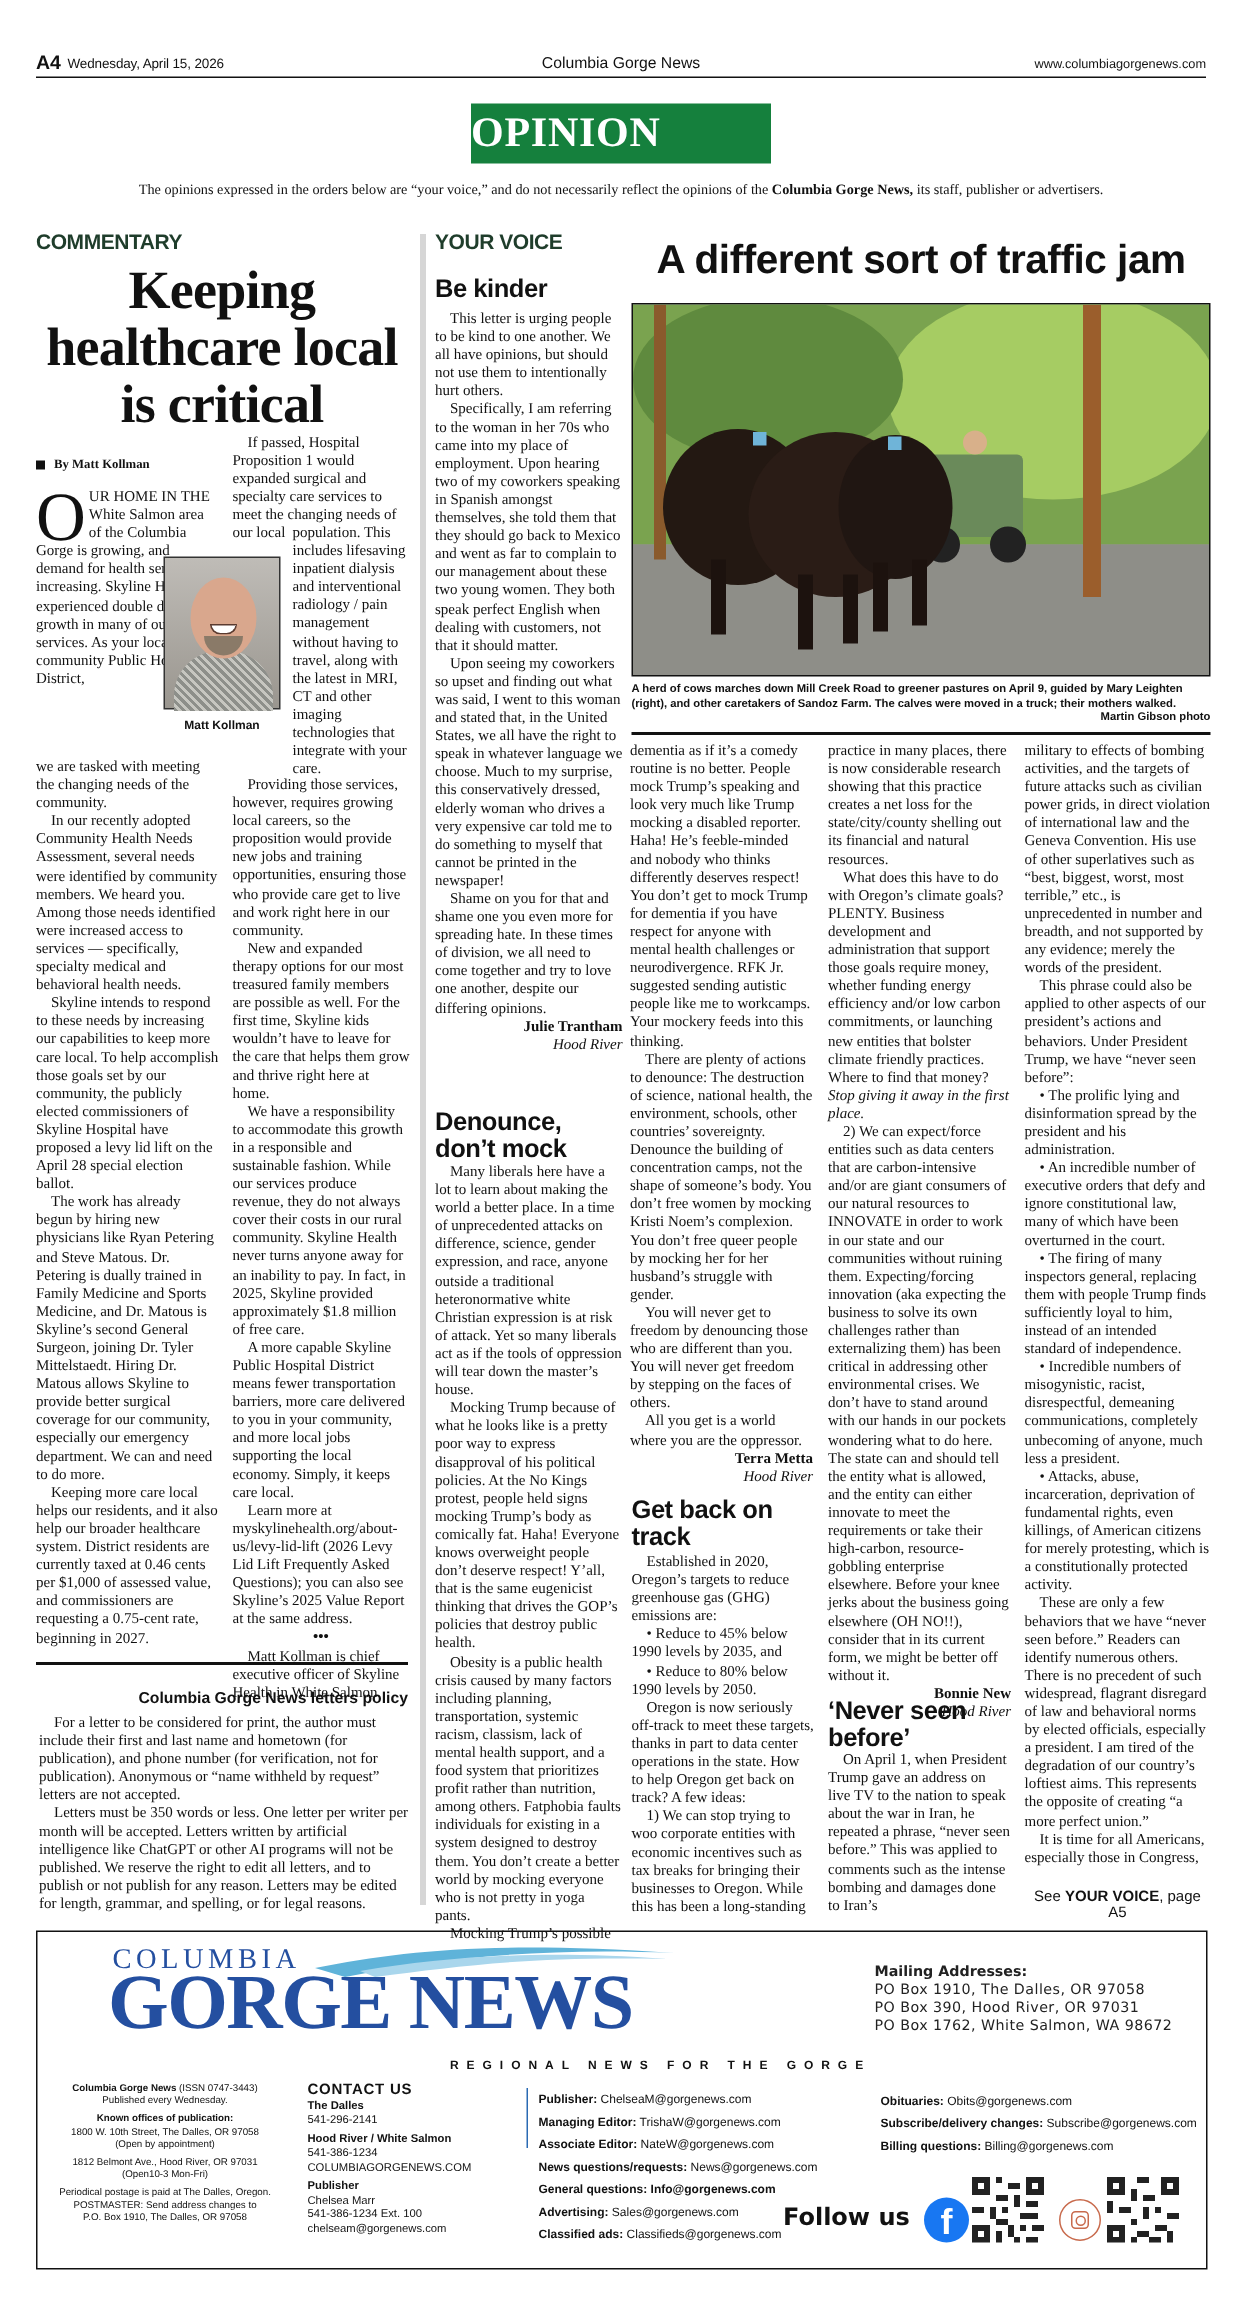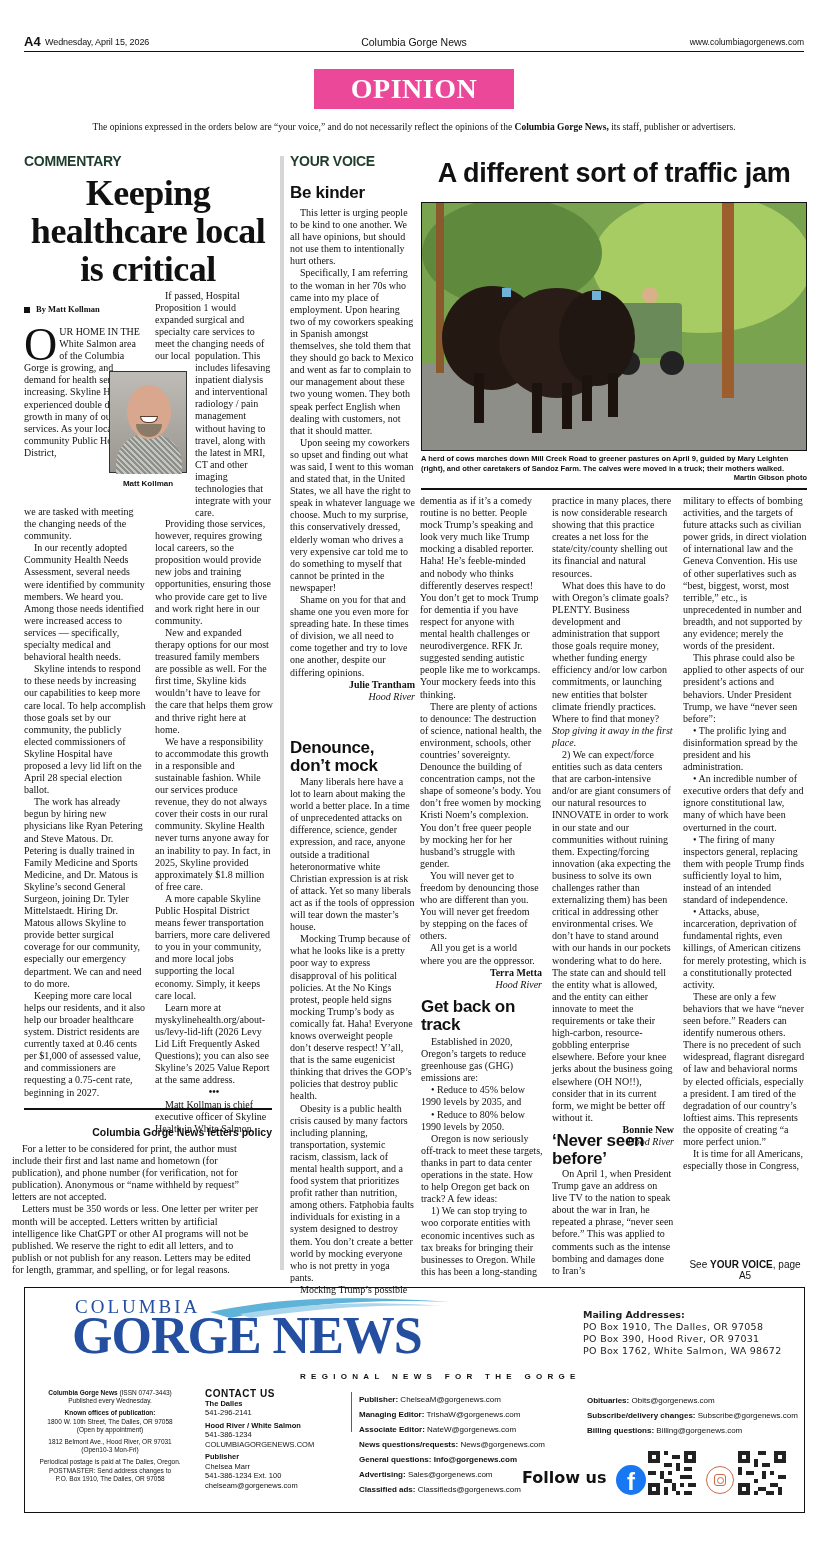--- a/index.html
+++ b/index.html
@@ -7,21 +7,21 @@
 body{position:relative;font-family:"Liberation Serif","DejaVu Serif",serif;color:#111}
 .abs{position:absolute}
 .sans{font-family:"Liberation Sans","DejaVu Sans",sans-serif}
 .cond{font-family:"Liberation Sans Narrow","Liberation Sans","DejaVu Sans",sans-serif}
 
 #hdr{left:24px;top:32px;width:780px;height:20px;border-bottom:1.5px solid #111}
 #hdr .pg{position:absolute;left:0;top:2px;font-weight:bold;font-size:13px}
 #hdr .date{position:absolute;left:21px;top:5px;font-size:9px;letter-spacing:-.1px}
 #hdr .pub{position:absolute;left:0;right:0;top:4px;text-align:center;font-size:10.5px}
 #hdr .url{position:absolute;right:0;top:5px;font-size:8.5px}
-#banner{left:314px;top:69px;width:200px;height:40px;background:#ec4899;color:#fff;text-align:center;font-size:28px;font-weight:bold;line-height:40px;letter-spacing:.5px}
+#banner{left:314px;top:69px;width:200px;height:40px;background:#15803d;color:#fff;font-size:28px;font-weight:bold;line-height:40px;letter-spacing:.5px}
 #disclaimer{left:0;width:828px;top:122px;text-align:center;font-size:9.5px}
 
 .kicker{font-family:"Liberation Sans","DejaVu Sans",sans-serif;font-weight:bold;color:#1f3d2b;font-size:14px;letter-spacing:-.3px}
 #k1{left:24px;top:153px}
 #k2{left:290px;top:153px}
 #ctitle{left:24px;top:174px;width:248px;text-align:center;font-size:36px;font-weight:bold;line-height:38px;letter-spacing:-.5px}
 #byline{left:24px;top:304px;font-size:8.5px;font-weight:bold}
 #byline .sq{display:inline-block;width:6px;height:6px;background:#111;margin-right:6px;vertical-align:middle}
 .body{font-size:10px;line-height:12.1px;text-align:left}
 .body p{text-indent:10px}
@@ -36,21 +36,21 @@
 #photo-cap{left:109px;top:479px;width:78px;text-align:center;font-size:8px;font-weight:bold}
 .face{position:absolute;left:17px;top:13px;width:44px;height:54px;border-radius:50%;background:#d9a78d}
 .shirt{position:absolute;left:6px;top:62px;width:66px;height:40px;border-radius:30px 30px 0 0;background:repeating-linear-gradient(45deg,#8d8f8a 0 2px,#c6c6c0 2px 4px)}
 .beard{position:absolute;left:26px;top:52px;width:26px;height:13px;border-radius:0 0 14px 14px;background:#8a7a68}
 .smile{position:absolute;left:30px;top:44px;width:18px;height:7px;border-radius:0 0 9px 9px;background:#fff;border:1px solid #5a3b30}
 
 #vdiv{left:280px;top:156px;width:4px;height:1114px;background:#d6d6d6}
 
 #hr-policy{left:24px;top:1108px;width:248px;height:1.5px;background:#111}
 #policy-title{left:24px;top:1126px;width:248px;text-align:right;font-size:10.5px;font-weight:bold}
-#policy-body{left:12px;top:1143px;width:250px;font-size:10px;line-height:12.1px}
+#policy-body{left:26px;top:1143px;width:250px;font-size:10px;line-height:12.1px}
 
 .lh{font-family:"Liberation Sans","DejaVu Sans",sans-serif;font-weight:bold;font-size:17px;line-height:18px;letter-spacing:-.3px}
 #lh1{left:290px;top:184px}
 #yv1{left:290px;top:207px;width:125px}
 .sig{text-align:right;font-weight:bold;font-size:10px}
 .loc{text-align:right;font-style:italic;font-size:10px}
 #lh2{left:290px;top:739px}
 #yv2{left:290px;top:776px;width:125px}
 #yv3{left:420px;top:495px;width:122px}
 #lh3{left:421px;top:998px}
@@ -199,20 +199,21 @@
 <div id="lh4" class="abs lh" style="width:120px">‘Never seen before’</div>
 <div id="yv6" class="abs body">
   <p>On April 1, when President Trump gave an address on live TV to the nation to speak about the war in Iran, he repeated a phrase, “never seen before.” This was applied to comments such as the intense bombing and damages done to Iran’s</p>
 </div>
 <div id="yv7" class="abs body">
   <p class="ni">military to effects of bombing activities, and the targets of future attacks such as civilian power grids, in direct violation of international law and the Geneva Convention. His use of other superlatives such as “best, biggest, worst, most terrible,” etc., is unprecedented in number and breadth, and not supported by any evidence; merely the words of the president.</p>
   <p>This phrase could also be applied to other aspects of our president’s actions and behaviors. Under President Trump, we have “never seen before”:</p>
   <p>• The prolific lying and disinformation spread by the president and his administration.</p>
   <p>• An incredible number of executive orders that defy and ignore constitutional law, many of which have been overturned in the court.</p>
   <p>• The firing of many inspectors general, replacing them with people Trump finds sufficiently loyal to him, instead of an intended standard of independence.</p>
+  <p>• Incredible numbers of misogynistic, racist, disrespectful, demeaning communications, completely unbecoming of anyone, much less a president.</p>
   <p>• Attacks, abuse, incarceration, deprivation of fundamental rights, even killings, of American citizens for merely protesting, which is a constitutionally protected activity.</p>
   <p>These are only a few behaviors that we have “never seen before.” Readers can identify numerous others. There is no precedent of such widespread, flagrant disregard of law and behavioral norms by elected officials, especially a president. I am tired of the degradation of our country’s loftiest aims. This represents the opposite of creating “a more perfect union.”</p>
   <p>It is time for all Americans, especially those in Congress,</p>
 </div>
 <div id="see-more" class="abs sans"><span>See </span><b>YOUR VOICE</b><span>, page A5</span></div>
 
 <div id="tj-title" class="abs sans">A different sort of traffic jam</div>
 <div id="tj-photo" class="abs">
   <svg width="386" height="249" viewBox="0 0 386 249">
     <rect x="0" y="0" width="386" height="160" fill="#7aa34f"></rect>

